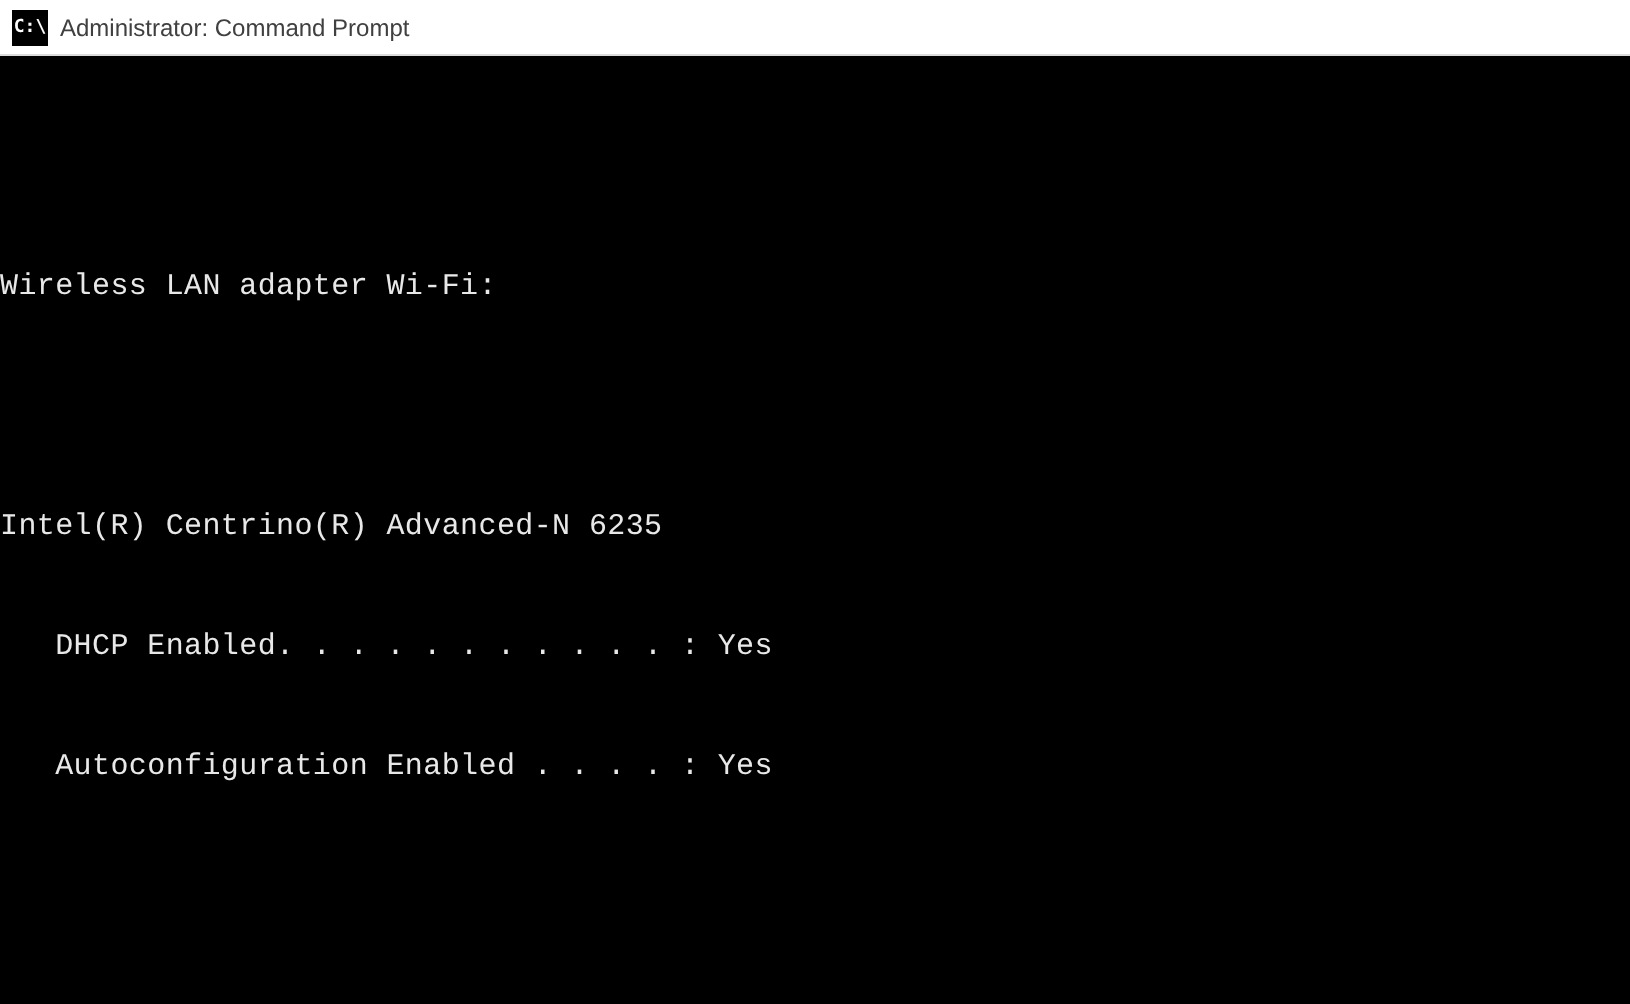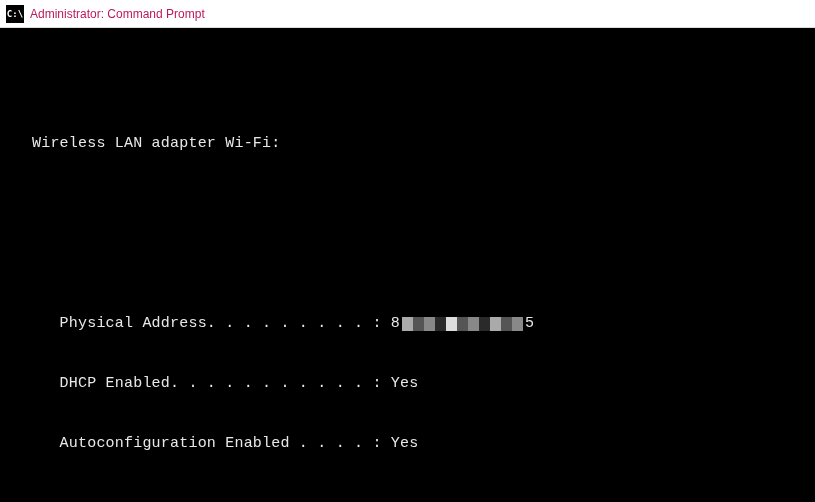--- a/index.html
+++ b/index.html
@@ -31,35 +31,34 @@
       background: #000;
       display: flex;
       align-items: center;
       justify-content: center;
       color: #fff;
       font-size: 9px;
       font-weight: bold;
       font-family: Consolas, monospace;
     }
     .title-text {
-      color: #be185d;
+      color: #404040;
       font-family: 'Segoe UI', Tahoma, sans-serif;
       font-size: 12px;
     }
     .terminal {
       padding: 6px 0 0 0;
       line-height: 20px;
       white-space: pre;
       letter-spacing: 0.2px;
     }
     .line {
       display: flex;
       align-items: center;
       height: 20px;
-      padding-left: 32px;
     }
     .mosaic {
       display: inline-flex;
       height: 14px;
       vertical-align: middle;
       margin: 0 2px;
     }
     .mosaic span {
       width: 11px;
       height: 14px;
@@ -76,22 +75,21 @@
 
 <div class="title-bar">
   <div class="icon-box">C:\</div>
   <div class="title-text">Administrator: Command Prompt</div>
 </div>
 
 <div class="terminal">
   <div class="line"></div>
   <div class="line">Wireless LAN adapter Wi-Fi:</div>
   <div class="line"></div>
-  <div class="line"></div>
-  <div class="line"><span>   Physical Address. . . . . . . . . : </span><span>8</span><span class="mosaic"><span class="m4"></span><span class="m2"></span><span class="m3"></span><span class="m1"></span><span class="m5"></span><span class="m2"></span><span class="m3"></span><span class="m1"></span><span class="m4"></span><span class="m2"></span><span class="m3"></span></span><span>5</span></div>
+  <div class="line"><span>Intel(R) Centrino(R) Advanced-N 6235</span></div>
   <div class="line"><span>   DHCP Enabled. . . . . . . . . . . : </span><span>Yes</span></div>
   <div class="line"><span>   Autoconfiguration Enabled . . . . : </span><span>Yes</span></div>
   
   
   
   
   
   
   
   

